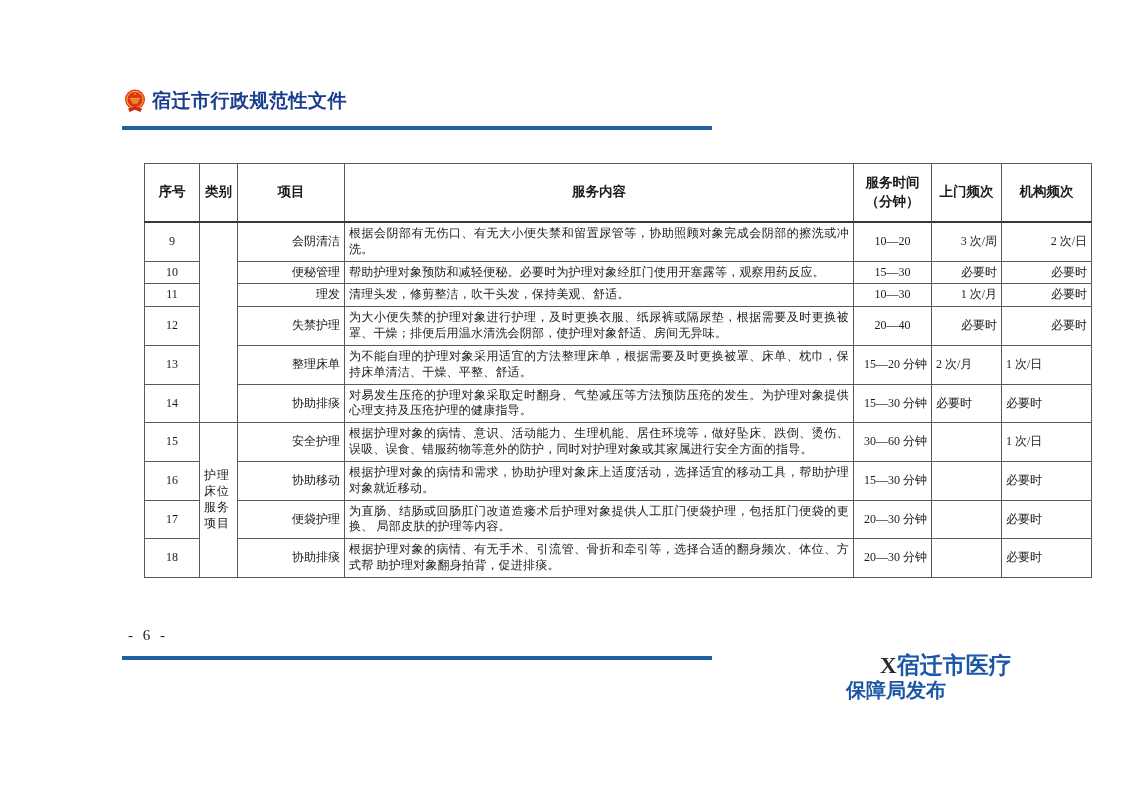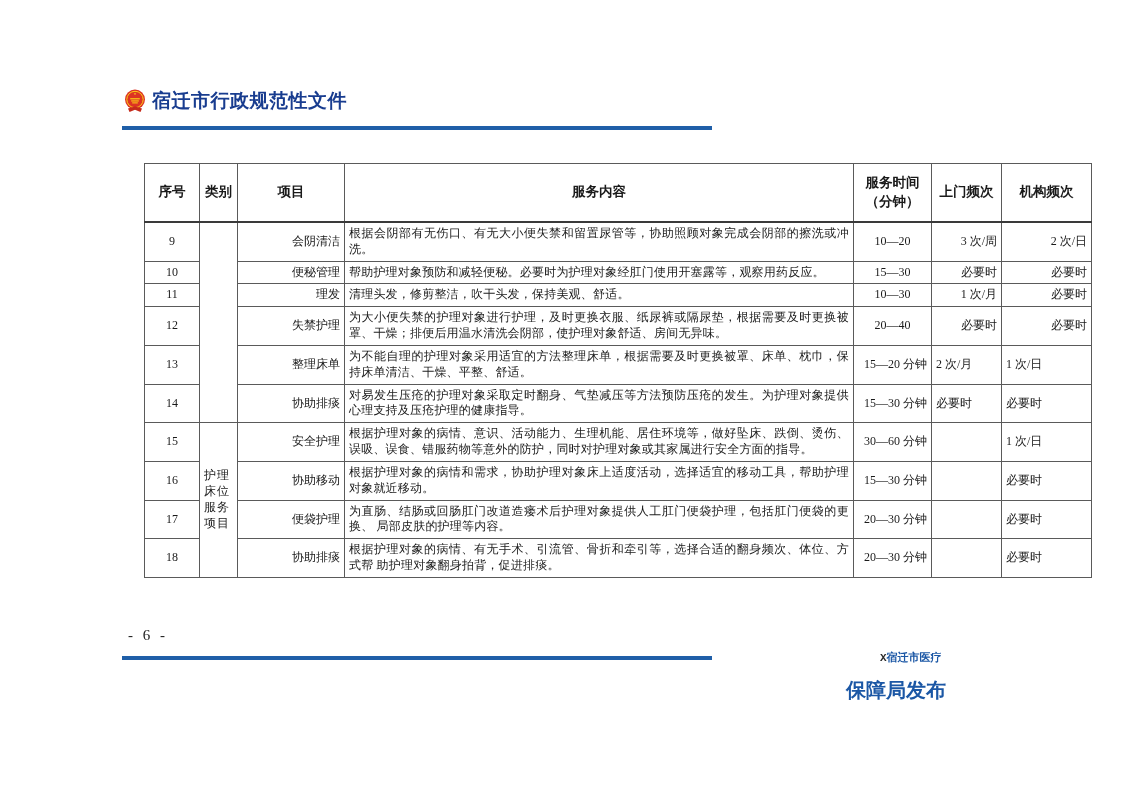--- a/index.html
+++ b/index.html
@@ -34,21 +34,21 @@
   td.content-cell{text-align:justify;letter-spacing:0.2px;}
   td.c-center{text-align:center;}
   td.c-left{text-align:right;padding-left:3px;padding-right:1px;}
   td.freq-center{text-align:right;}
   td.freq-left{text-align:left;padding-left:3px;}
   
   .page-number{position:absolute;left:128px;top:627px;font-size:15px;letter-spacing:3px;color:#222;}
   .footer-rule{position:absolute;left:122px;top:656px;width:590px;height:4px;}
   .publisher-line1{
     position:absolute;left:880px;top:650px;white-space:nowrap;
-    font-family:Liberation Mono, monospace;font-weight:bold;font-size:11px;
+    font-family:Liberation Serif, serif;font-weight:bold;font-size:23px;
   }
   .publisher-line1 .pub-x{font-weight:bold;}
   .publisher-line2{
     position:absolute;left:846px;top:677px;white-space:nowrap;
     font-family:"Liberation Sans","DejaVu Sans",sans-serif;font-weight:bold;font-size:20px;
   }
 </style>
 </head>
 <body>
 

